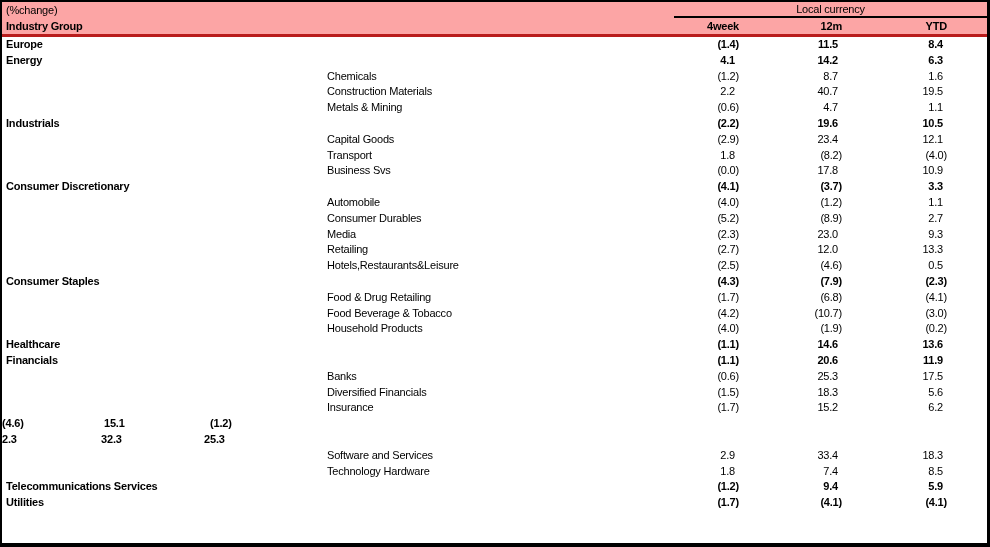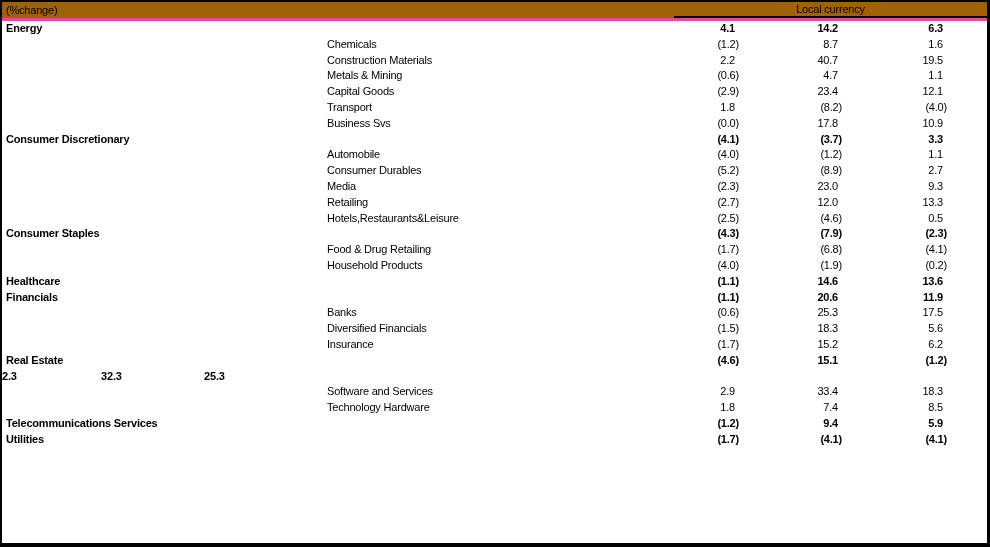--- a/index.html
+++ b/index.html
@@ -7,21 +7,21 @@
     width: 990px; height: 547px; box-sizing: border-box;
     font-family: "Liberation Sans", sans-serif;
     font-size: 11px; color: #000;
     border-style: solid; border-color: #000;
     border-width: 2px 3px 4px 2px;
     background: #fff;
     letter-spacing: -0.2px;
     overflow: hidden;
   }
   
-  .hdr { background: #a16207; border-bottom: 3px solid #ec4899; }
+  .hdr { background: #fca5a5; border-bottom: 3px solid #b91c1c; }
   .hdr-row1 { display: flex; height: 16px; align-items: stretch; }
   .pct-label { flex: 1; padding-left: 4px; line-height: 16px; }
   .lc-cell {
     width: 313px; text-align: center; font-weight: normal;
     line-height: 15px; border-bottom: 2px solid #000;
     box-sizing: border-box;
   }
   .hdr-row2 { display: flex; height: 16px; line-height: 16px; font-weight: bold; }
   .group-hdr { flex: 1; padding-left: 4px; }
   .col-hdr { text-align: right; padding-right: 4px; box-sizing: border-box; }
@@ -43,22 +43,36 @@
 </style>
 </head>
 <body>
 
 <div class="sheet">
   <div class="hdr">
     <div class="hdr-row1">
       <div class="pct-label">(%change)</div>
       <div class="lc-cell">Local currency</div>
     </div>
+    <div class="hdr-row2">
+      <div class="group-hdr">Industry Group</div>
+      <div class="col-hdr">4week</div>
+      <div class="col-hdr">12m</div>
+      <div class="col-hdr">YTD</div>
+      <div class="spacer-right"></div>
+    </div>
   </div>
   <div class="tbody" id="table-body">
+      <div class="row bold">
+        <div class="label">Europe</div>
+        <div class="num">(1.4)</div>
+        <div class="num pos">11.5</div>
+        <div class="num pos">8.4</div>
+        <div class="spacer-right"></div>
+      </div>
       <div class="row bold">
         <div class="label">Energy</div>
         <div class="num pos">4.1</div>
         <div class="num pos">14.2</div>
         <div class="num pos">6.3</div>
         <div class="spacer-right"></div>
       </div>
       <div class="row sub">
         <div class="label">Chemicals</div>
         <div class="num">(1.2)</div>
@@ -73,20 +87,27 @@
         <div class="num pos">19.5</div>
         <div class="spacer-right"></div>
       </div>
       <div class="row sub">
         <div class="label">Metals &amp; Mining</div>
         <div class="num">(0.6)</div>
         <div class="num pos">4.7</div>
         <div class="num pos">1.1</div>
         <div class="spacer-right"></div>
       </div>
+      <div class="row bold">
+        <div class="label">Industrials</div>
+        <div class="num">(2.2)</div>
+        <div class="num pos">19.6</div>
+        <div class="num pos">10.5</div>
+        <div class="spacer-right"></div>
+      </div>
       <div class="row sub">
         <div class="label">Capital Goods</div>
         <div class="num">(2.9)</div>
         <div class="num pos">23.4</div>
         <div class="num pos">12.1</div>
         <div class="spacer-right"></div>
       </div>
       <div class="row sub">
         <div class="label">Transport</div>
         <div class="num pos">1.8</div>
@@ -151,20 +172,27 @@
         <div class="spacer-right"></div>
       </div>
       <div class="row sub">
         <div class="label">Food &amp; Drug Retailing</div>
         <div class="num">(1.7)</div>
         <div class="num">(6.8)</div>
         <div class="num">(4.1)</div>
         <div class="spacer-right"></div>
       </div>
       <div class="row sub">
+        <div class="label">Food Beverage &amp; Tobacco</div>
+        <div class="num">(4.2)</div>
+        <div class="num">(10.7)</div>
+        <div class="num">(3.0)</div>
+        <div class="spacer-right"></div>
+      </div>
+      <div class="row sub">
         <div class="label">Household Products</div>
         <div class="num">(4.0)</div>
         <div class="num">(1.9)</div>
         <div class="num">(0.2)</div>
         <div class="spacer-right"></div>
       </div>
       <div class="row bold">
         <div class="label">Healthcare</div>
         <div class="num">(1.1)</div>
         <div class="num pos">14.6</div>
@@ -193,21 +221,20 @@
         <div class="spacer-right"></div>
       </div>
       <div class="row sub">
         <div class="label">Insurance</div>
         <div class="num">(1.7)</div>
         <div class="num pos">15.2</div>
         <div class="num pos">6.2</div>
         <div class="spacer-right"></div>
       </div>
       <div class="row bold">
-        <div class="label">Real Estate</div>
         <div class="num">(4.6)</div>
         <div class="num pos">15.1</div>
         <div class="num">(1.2)</div>
         <div class="spacer-right"></div>
       </div>
       <div class="row bold">
         <div class="num pos">2.3</div>
         <div class="num pos">32.3</div>
         <div class="num pos">25.3</div>
         <div class="spacer-right"></div>

